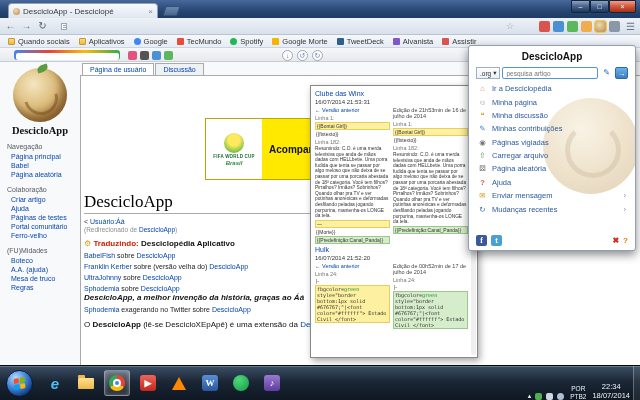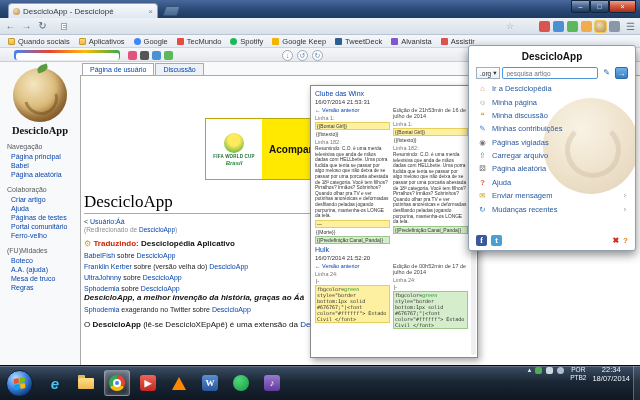--- a/index.html
+++ b/index.html
@@ -122,21 +122,21 @@
 .ticon{width:26px;height:26px;border-radius:3px;display:flex;align-items:center;justify-content:center;border:1px solid transparent}
 .ticon.active{background:linear-gradient(rgba(255,255,255,.28),rgba(255,255,255,.08));border-color:rgba(255,255,255,.35);box-shadow:inset 0 0 4px rgba(255,255,255,.3)}
 .ie-e{font-size:15px;font-style:italic;font-weight:bold;color:#49c3f2}
 .fold{width:16px;height:11px;background:linear-gradient(#ffe08a,#edb74d);border-radius:1px;position:relative}
 .fold::before{content:"";position:absolute;left:0;top:-3px;width:7px;height:3px;background:#edb74d;border-radius:1px 1px 0 0}
 .chr{width:16px;height:16px;border-radius:50%;background:conic-gradient(#ea4335 0 120deg,#fbbc05 0 240deg,#34a853 0 360deg);position:relative}
 .chr::before{content:"";position:absolute;inset:4px;background:#fff;border-radius:50%}
 .chr::after{content:"";position:absolute;inset:6px;background:#4285f4;border-radius:50%}
 .sq{width:16px;height:16px;border-radius:3px;color:#fff;font-size:9px;line-height:16px;text-align:center;font-weight:bold}
 .tri{width:0;height:0;border-left:7px solid transparent;border-right:7px solid transparent;border-bottom:13px solid #ff8800}
-#tray{position:absolute;right:10px;top:0;bottom:0;display:flex;align-items:flex-start;gap:6px;color:#eef3f8}
+#tray{position:absolute;right:10px;top:0;bottom:0;display:flex;align-items:flex-end;gap:6px;color:#eef3f8}
 #traymini{display:flex;gap:4px;font-size:7px;color:#dfe7ef;align-items:center}
 .tdot{width:7px;height:7px;border-radius:2px}
 #lang{font-size:6.5px;line-height:7.5px;text-align:center}
 #clock{font-size:7.5px;line-height:8.5px;text-align:center}
 #showdesk{position:absolute;right:0;top:0;bottom:0;width:7px;background:rgba(255,255,255,.07);border-left:1px solid rgba(255,255,255,.28)}
 </style>
 </head>
 <body>
 
 <div id="titlebar">
@@ -186,21 +186,21 @@
   <span class="bm">
       <i class="bmi" style="background:#e74c3c"></i>
       <span>TecMundo</span>
     </span>
   <span class="bm">
       <i class="bmi round" style="background:#1db954"></i>
       <span>Spotify</span>
     </span>
   <span class="bm">
       <i class="bmi" style="background:#f4b400"></i>
-      <span>Google Keep</span>
+      <span>Google Morte</span>
     </span>
   <span class="bm">
       <i class="bmi" style="background:#2f5f8f"></i>
       <span>TweetDeck</span>
     </span>
   <span class="bm">
       <i class="bmi" style="background:#8158c9"></i>
       <span>Alvanista</span>
     </span>
   <span class="bm">

